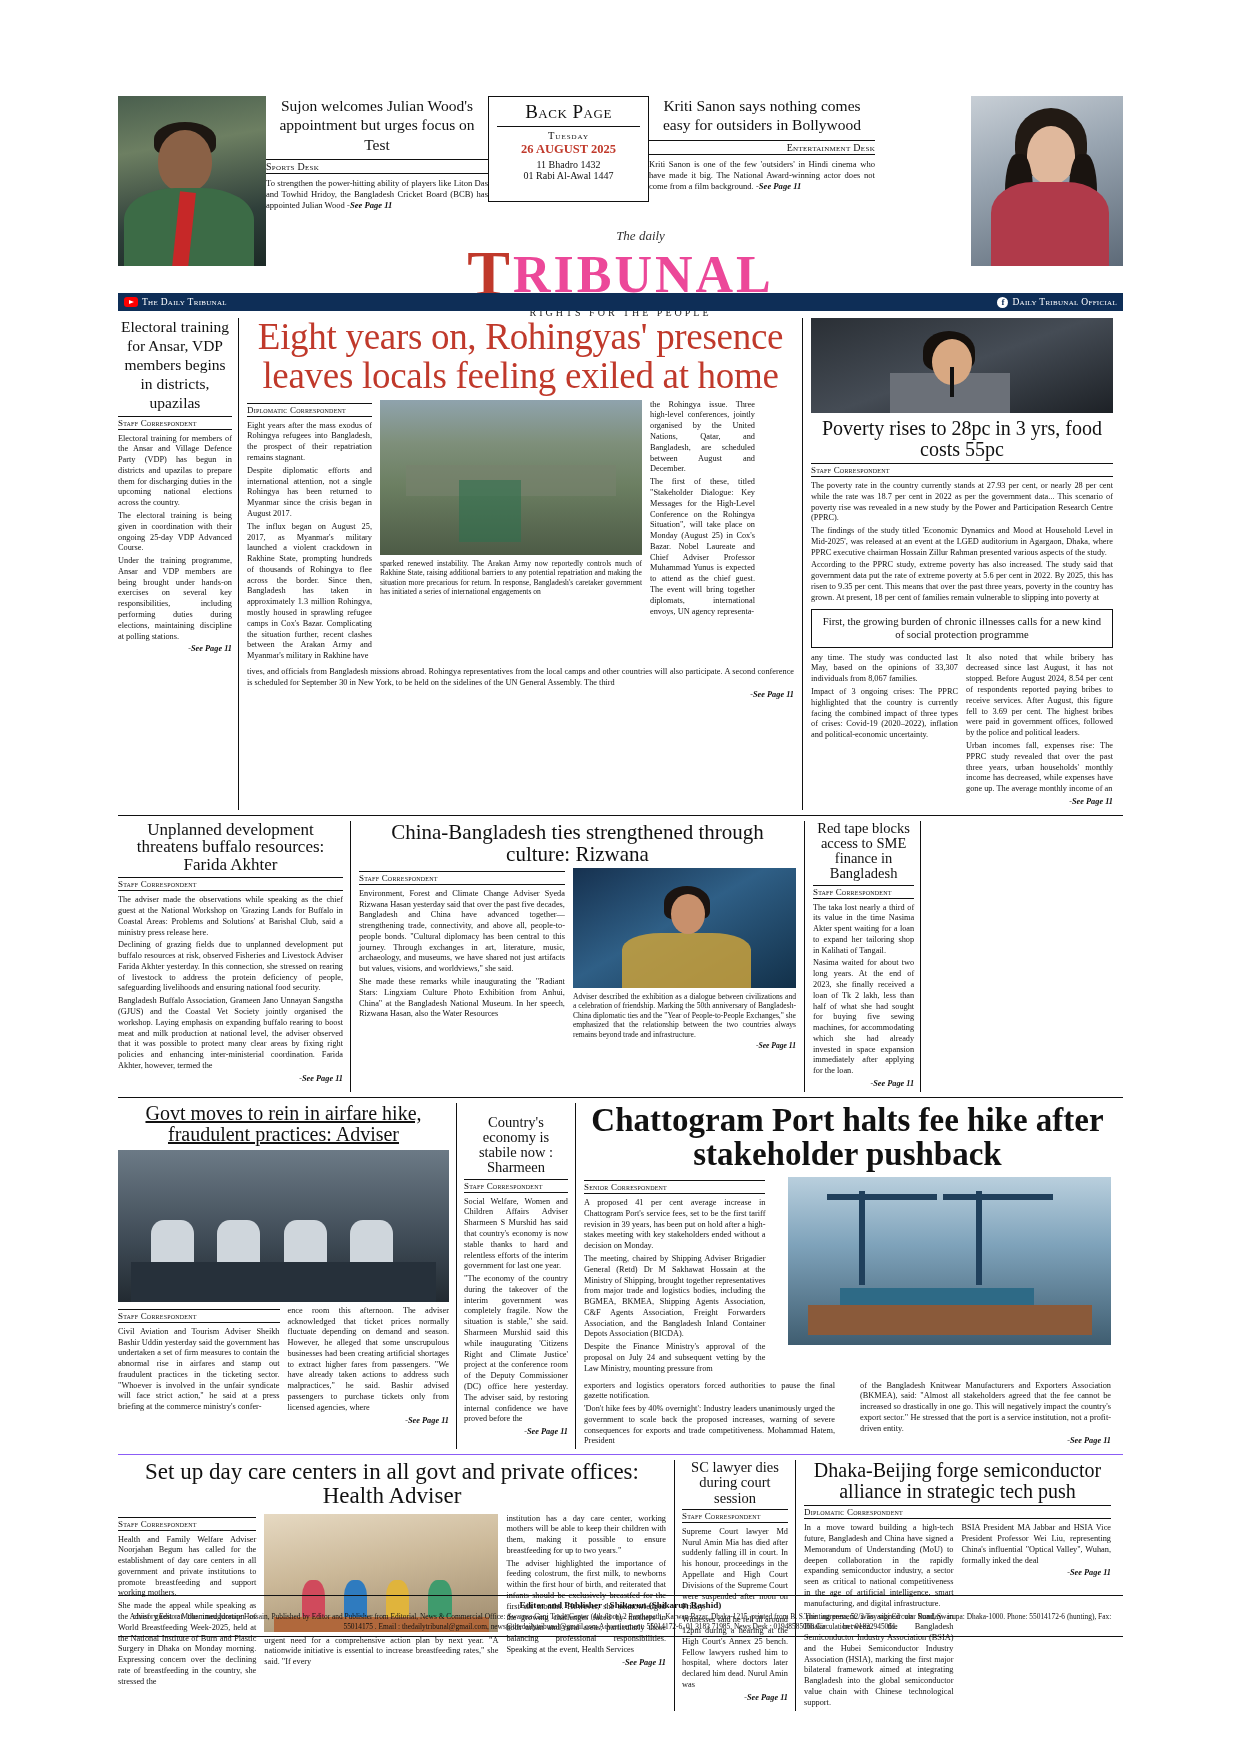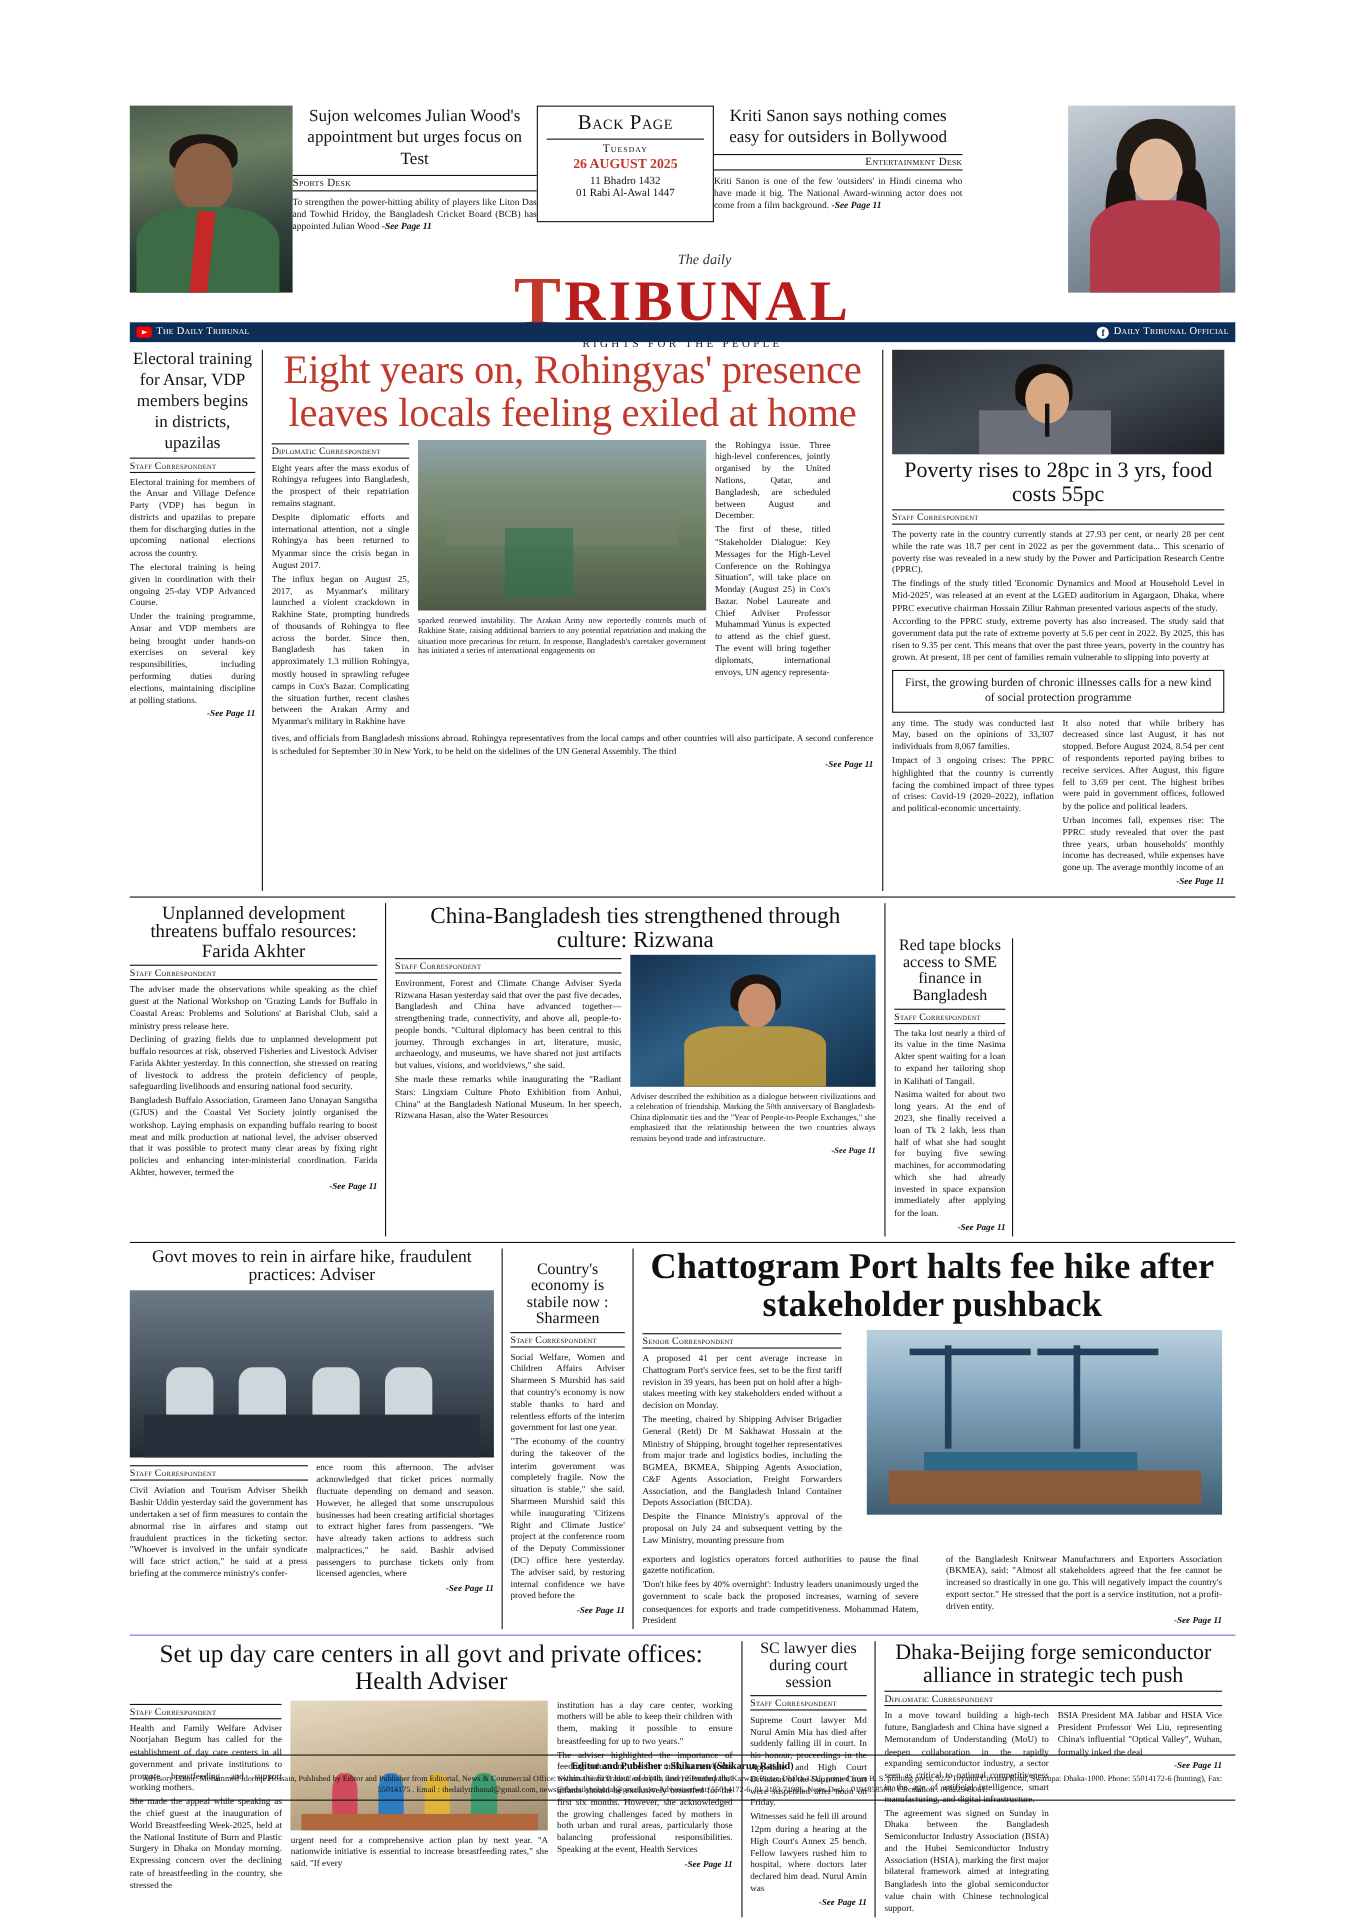--- a/index.html
+++ b/index.html
@@ -52,21 +52,21 @@
 
   
   .masthead { position:absolute; left:118px; right:118px; top:228px; height:58px; text-align:center; }
   .masthead .thedaily { font-size:13px; font-style:italic; color:#333; margin-left:40px; }
   .masthead .logo {
     font-family: "Liberation Serif", serif;
     font-size: 52px; font-weight: bold; letter-spacing: 3px; line-height: .95;
     display:flex; align-items:center; justify-content:center; gap:0;
   }
   .masthead .logo .t1 { color:#c0392b; font-size:64px; }
-  .masthead .logo .rest { color:#b91c1c;text-align:center; }
+  .masthead .logo .rest { color:#ec4899;text-align:center; }
   .masthead .slogan { font-variant: small-caps; font-size:10px; letter-spacing:3px; color:#222; margin-top:2px; }
 
   
   .socialbar {
     position:absolute; left:118px; right:118px; top:293px; height:18px;
     background:#0e2e57; color:#fff; display:flex; align-items:center; justify-content:space-between;
     padding:0 6px; font-size:9.5px;
   }
   .socialbar .grp { display:flex; align-items:center; gap:4px; }
   .yt { width:14px;height:10px;background:#ff0000;border-radius:3px;position:relative; }
@@ -103,21 +103,21 @@
   .ph-poverty .pface { position:absolute; left:40%; top:22%; width:40px; height:46px; background:#d8a882; border-radius:50%; }
   .ph-poverty .phair { position:absolute; left:37%; top:14%; width:52px; height:40px; background:#15100c; border-radius:50% 50% 30% 30%; }
   .ph-poverty .pmic { position:absolute; left:46%; top:52%; width:4px; height:30px; background:#111; }
 
   .box-prog { border:1px solid #111; padding:5px 7px; text-align:center; font-size:10.6px; line-height:1.28; margin:5px 0; }
 
   
   .r2 { display:flex; margin-top:5px; padding-top:5px; border-top:1px solid #111; }
   .r2 .c1 { width:232px; padding-right:7px; }
   .r2 .c2 { width:455px; padding:0 8px; border-left:1px solid #111; border-right:1px solid #111;}
-  .r2 .c3 { width:308px; padding-left:8px; display:flex;margin-top:32px; }
+  .r2 .c3 { width:308px; padding-left:8px; display:flex; }
   .r2 .c3a { width:110px; padding-right:6px; }
   .r2 .c3b { width:198px; padding-left:6px; border-left:1px solid #111;}
   .ph-rizwana { background:linear-gradient(150deg,#16314f 0%, #2f5f86 45%, #123049 100%); position:relative; }
   .ph-rizwana .rface{position:absolute;left:44%;top:22%;width:34px;height:40px;background:#c8906c;border-radius:50%;}
   .ph-rizwana .rhair{position:absolute;left:41%;top:15%;width:46px;height:34px;background:#1b1411;border-radius:50% 50% 25% 25%;}
   .ph-rizwana .rsari{position:absolute;left:22%;bottom:0;width:58%;height:46%;background:#c9a13c;opacity:.85;border-radius:30% 30% 0 0;}
 
   
   .r3 { display:flex; margin-top:5px; padding-top:5px; border-top:1px solid #111; }
   .r3 .c1 { width:338px; padding-right:7px; }
@@ -331,21 +331,21 @@
             <p>Nasima waited for about two long years. At the end of 2023, she finally received a loan of Tk 2 lakh, less than half of what she had sought for buying five sewing machines, for accommodating which she had already invested in space expansion immediately after applying for the loan.</p>
             <p style="text-align:right"><span class="more">-See Page 11</span></p>
           </div>
         </div>
         <div class="c3b"></div>
       </div>
     </div>
 
     <div class="r3">
       <div class="c1">
-        <h1 class="head" style="font-size:16px;">Govt moves to rein in airfare hike, fraudulent practices: Adviser</h1>
+        <h1 class="head" style="font-size:20px;text-decoration:underline;">Govt moves to rein in airfare hike, fraudulent practices: Adviser</h1>
         <div class="photo ph-press" style="height:152px; margin-top:5px;">
           <div class="s1"></div>
             <div class="s2"></div>
             <div class="s3"></div>
             <div class="s4"></div>
             <div class="tbl"></div>
         </div>
         <div style="display:flex; gap:8px; margin-top:4px;">
           <div style="width:50%;">
             <div class="colhead">Staff Correspondent</div>

